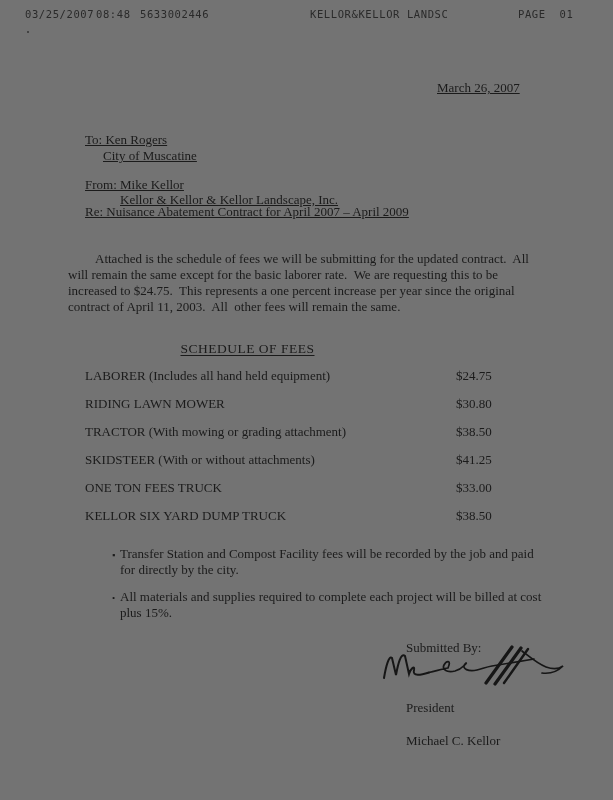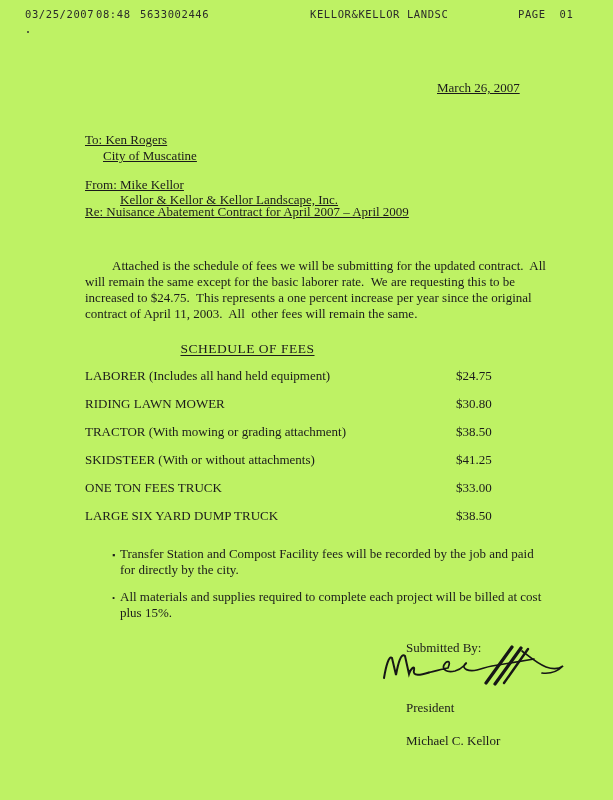--- a/index.html
+++ b/index.html
@@ -1,19 +1,19 @@
 <!DOCTYPE html>
 <html><head>
 <meta charset="utf-8">
 <style>
   html,body{margin:0;padding:0;background:#ffffff;}
   .page{
     position:relative;
     width:613px;height:800px;
-    background:#bef264;
+    background:#737373;
     overflow:hidden;
     font-family:"Liberation Serif","DejaVu Serif",serif;
     color:#1b1b1b;
   }
   
   .fax-header span{
     position:absolute;
     top:8px;
     font-family:"DejaVu Sans Mono","Liberation Mono",monospace;
     font-size:10.5px;
@@ -25,21 +25,21 @@
     position:absolute;left:27px;top:31px;
     width:2px;height:2px;background:#333;border-radius:50%;
   }
   .txt{
     position:absolute;
     font-size:13px;
     line-height:16px;
     white-space:pre;
     text-decoration:underline;
   }
-  .para{position:absolute;left:85px;top:251px;width:440px;margin-top:7px;}
+  .para{position:absolute;left:68px;top:251px;width:440px;}
   .para .line{font-size:13px;line-height:15.9px;white-space:pre;}
   .para .indent{text-indent:27px;}
   .heading{
     position:absolute;left:0;top:341px;width:495px;
     text-align:center;
     font-size:13.5px;
     letter-spacing:0.5px;
     text-decoration:underline;
     text-underline-offset:2px;
   }
@@ -106,21 +106,21 @@
   </div>
   <div class="fee-row" style="top:452px">
     <span class="fee-item">SKIDSTEER (With or without attachments)</span>
     <span class="fee-price">$41.25</span>
   </div>
   <div class="fee-row" style="top:480px">
     <span class="fee-item">ONE TON FEES TRUCK</span>
     <span class="fee-price">$33.00</span>
   </div>
   <div class="fee-row" style="top:508px">
-    <span class="fee-item">LARGE SIX YARD DUMP TRUCK</span>
+    <span class="fee-item">KELLOR SIX YARD DUMP TRUCK</span>
     <span class="fee-price">$38.50</span>
   </div>
 
   <div class="bullet-row" style="top:546px">
     <span class="bullet-marker">▪</span>
     <div class="bullet-text">
       <div class="line">Transfer Station and Compost Facility fees will be recorded by the job and paid</div>
       <div class="line">for directly by the city.</div>
     </div>
   </div>

